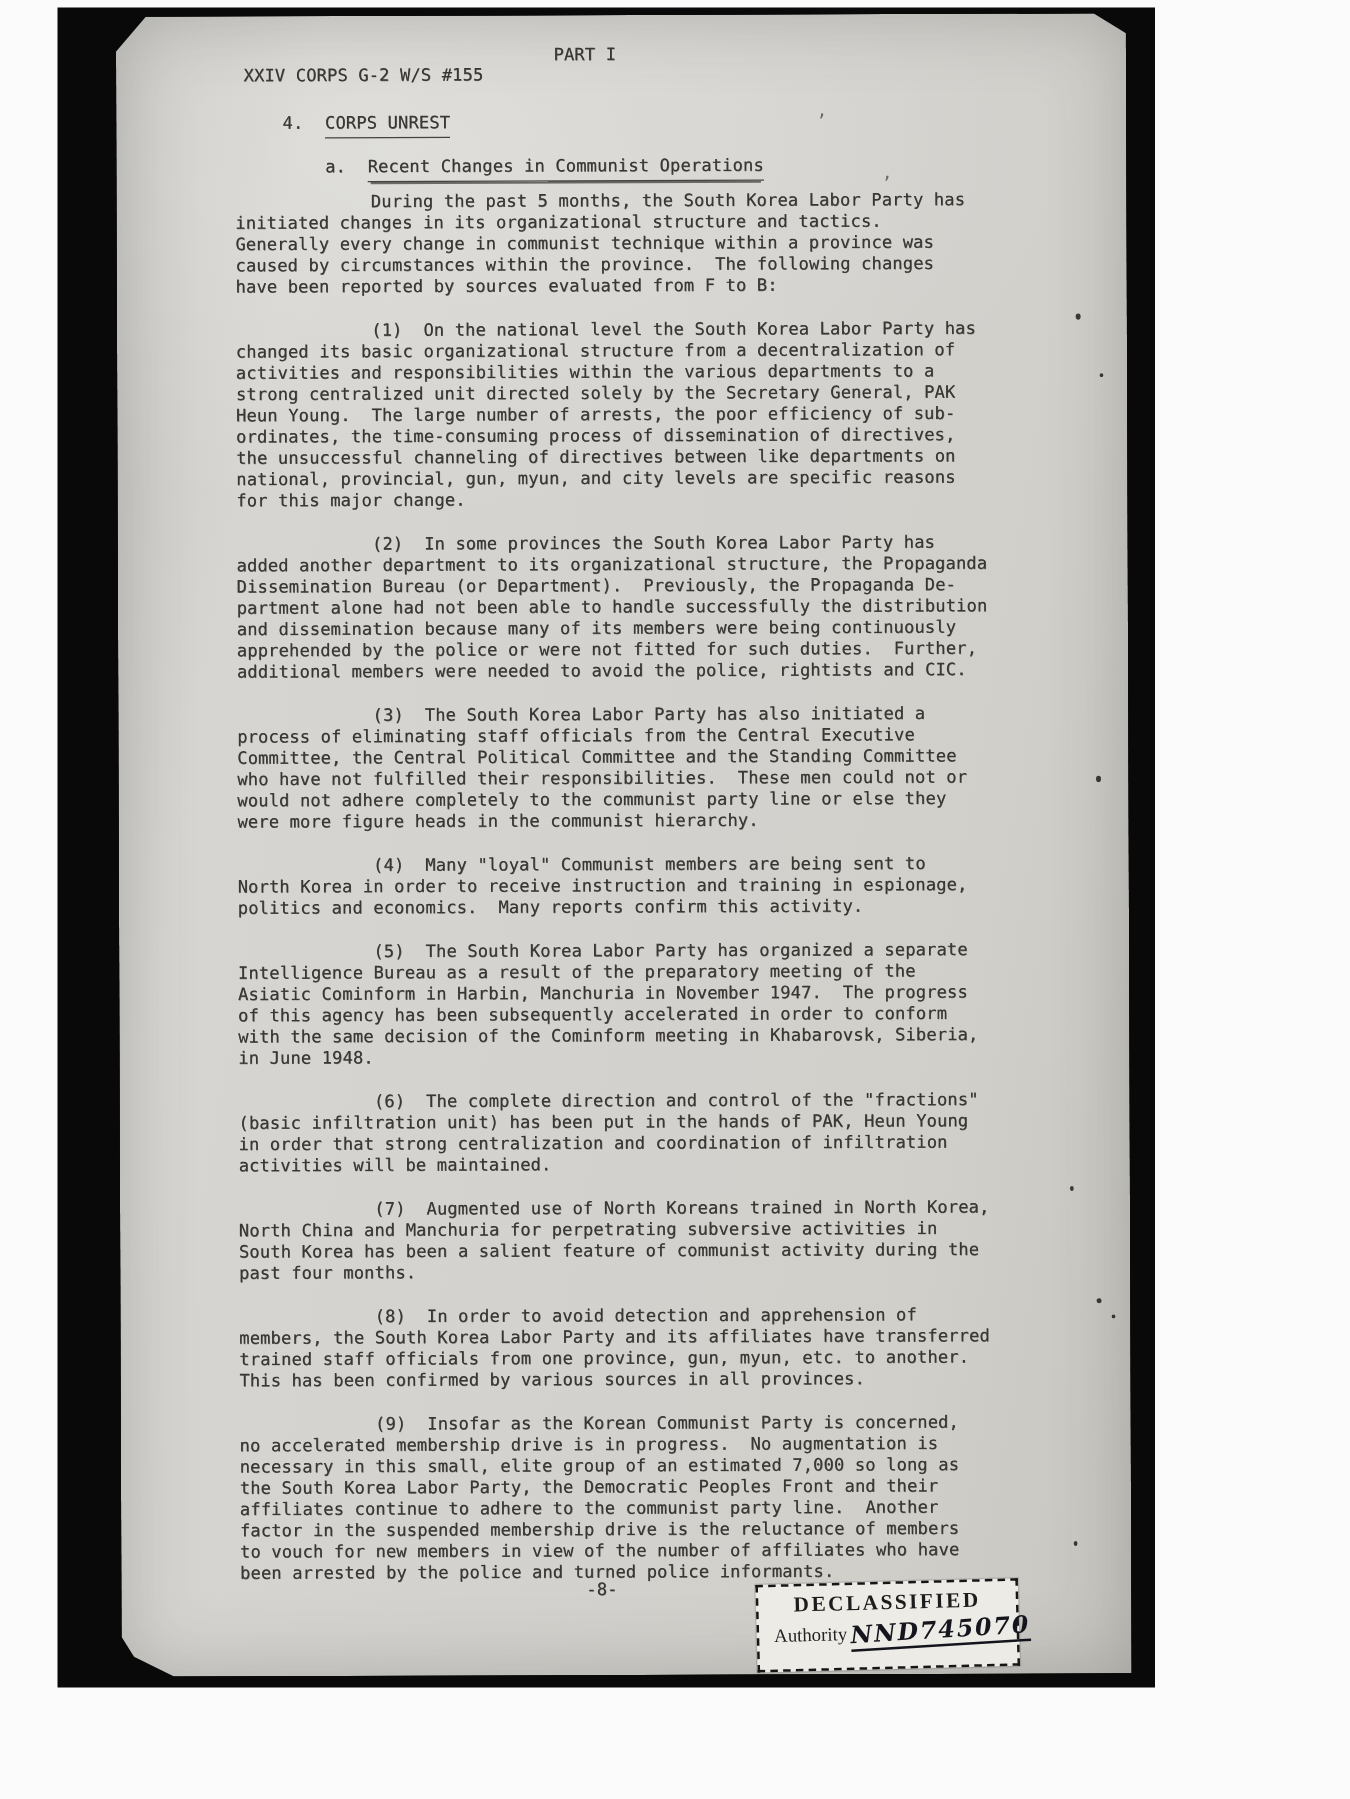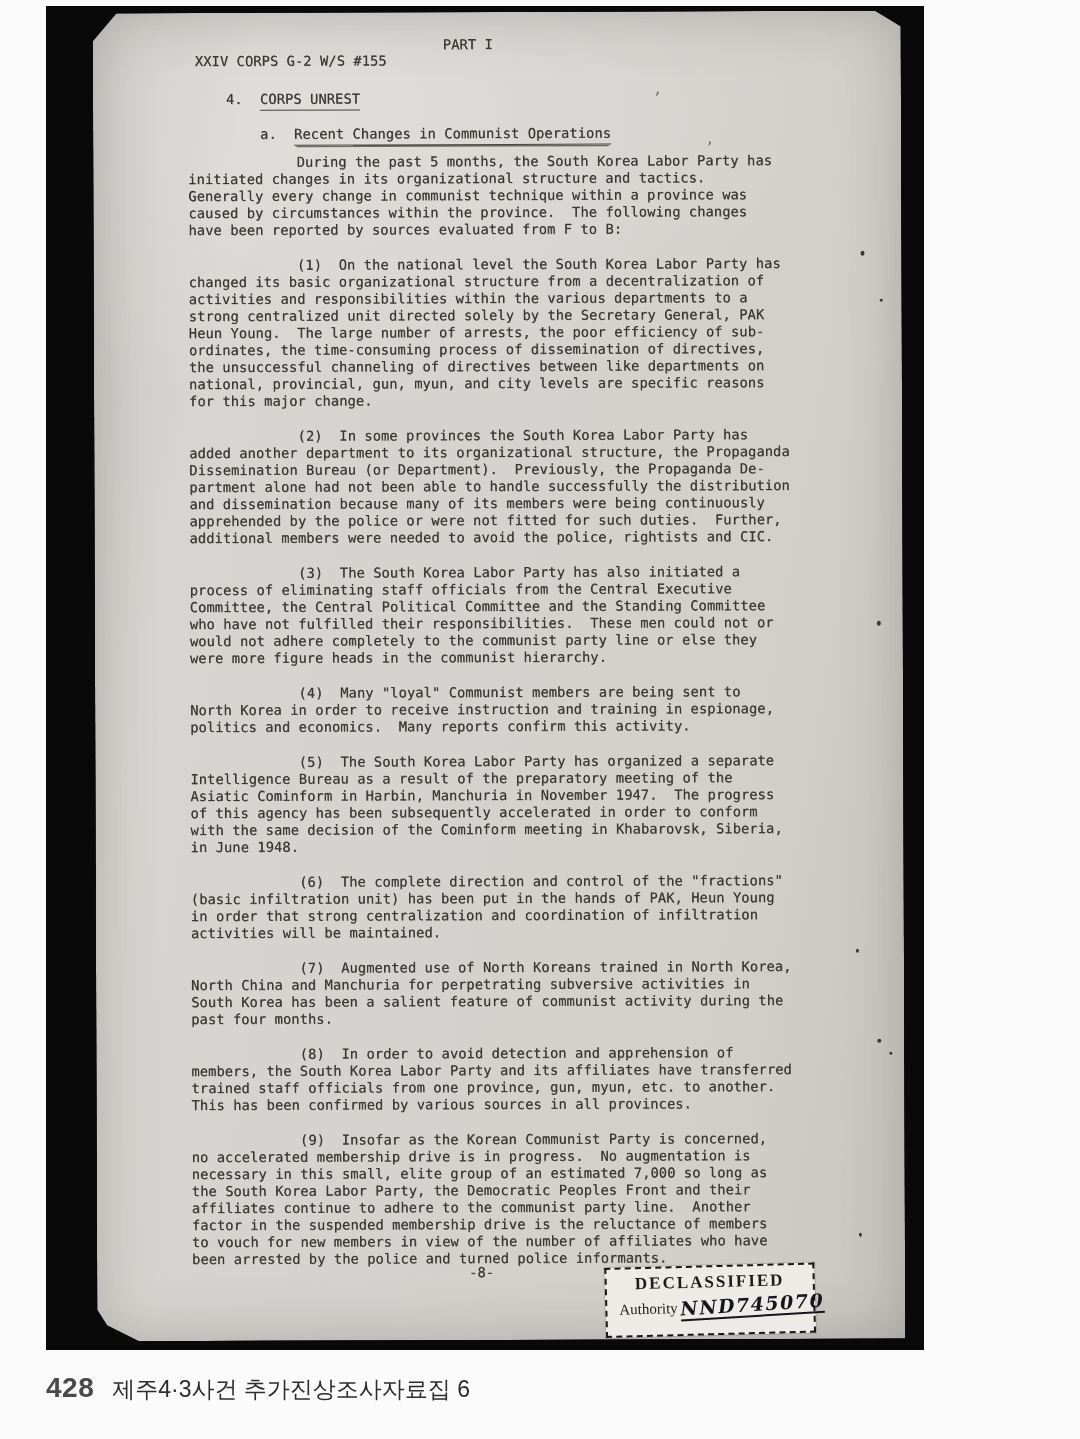--- a/index.html
+++ b/index.html
@@ -149,18 +149,14 @@
       <div class="speck" style="left:760px; top:938px; width:3px; height:4px;"></div>
       <div class="speck" style="left:781px; top:1028px; width:4px; height:4px;"></div>
       <div class="speck" style="left:793px; top:1041px; width:3px; height:3px;"></div>
       <div class="speck" style="left:762px; top:1222px; width:3px; height:4px;"></div>
       <span class="stray" style="left:560px; top:78px;">’</span>
       <span class="stray" style="left:612px; top:128px;">’</span>
 
     </div>
   </div>
 
-  <div class="caption">
-    <span class="caption-num">428</span>
-    <span class="caption-title">제주4·3사건 추가진상조사자료집 6</span>
-  </div>
 
 </div>
 
 </body></html>

